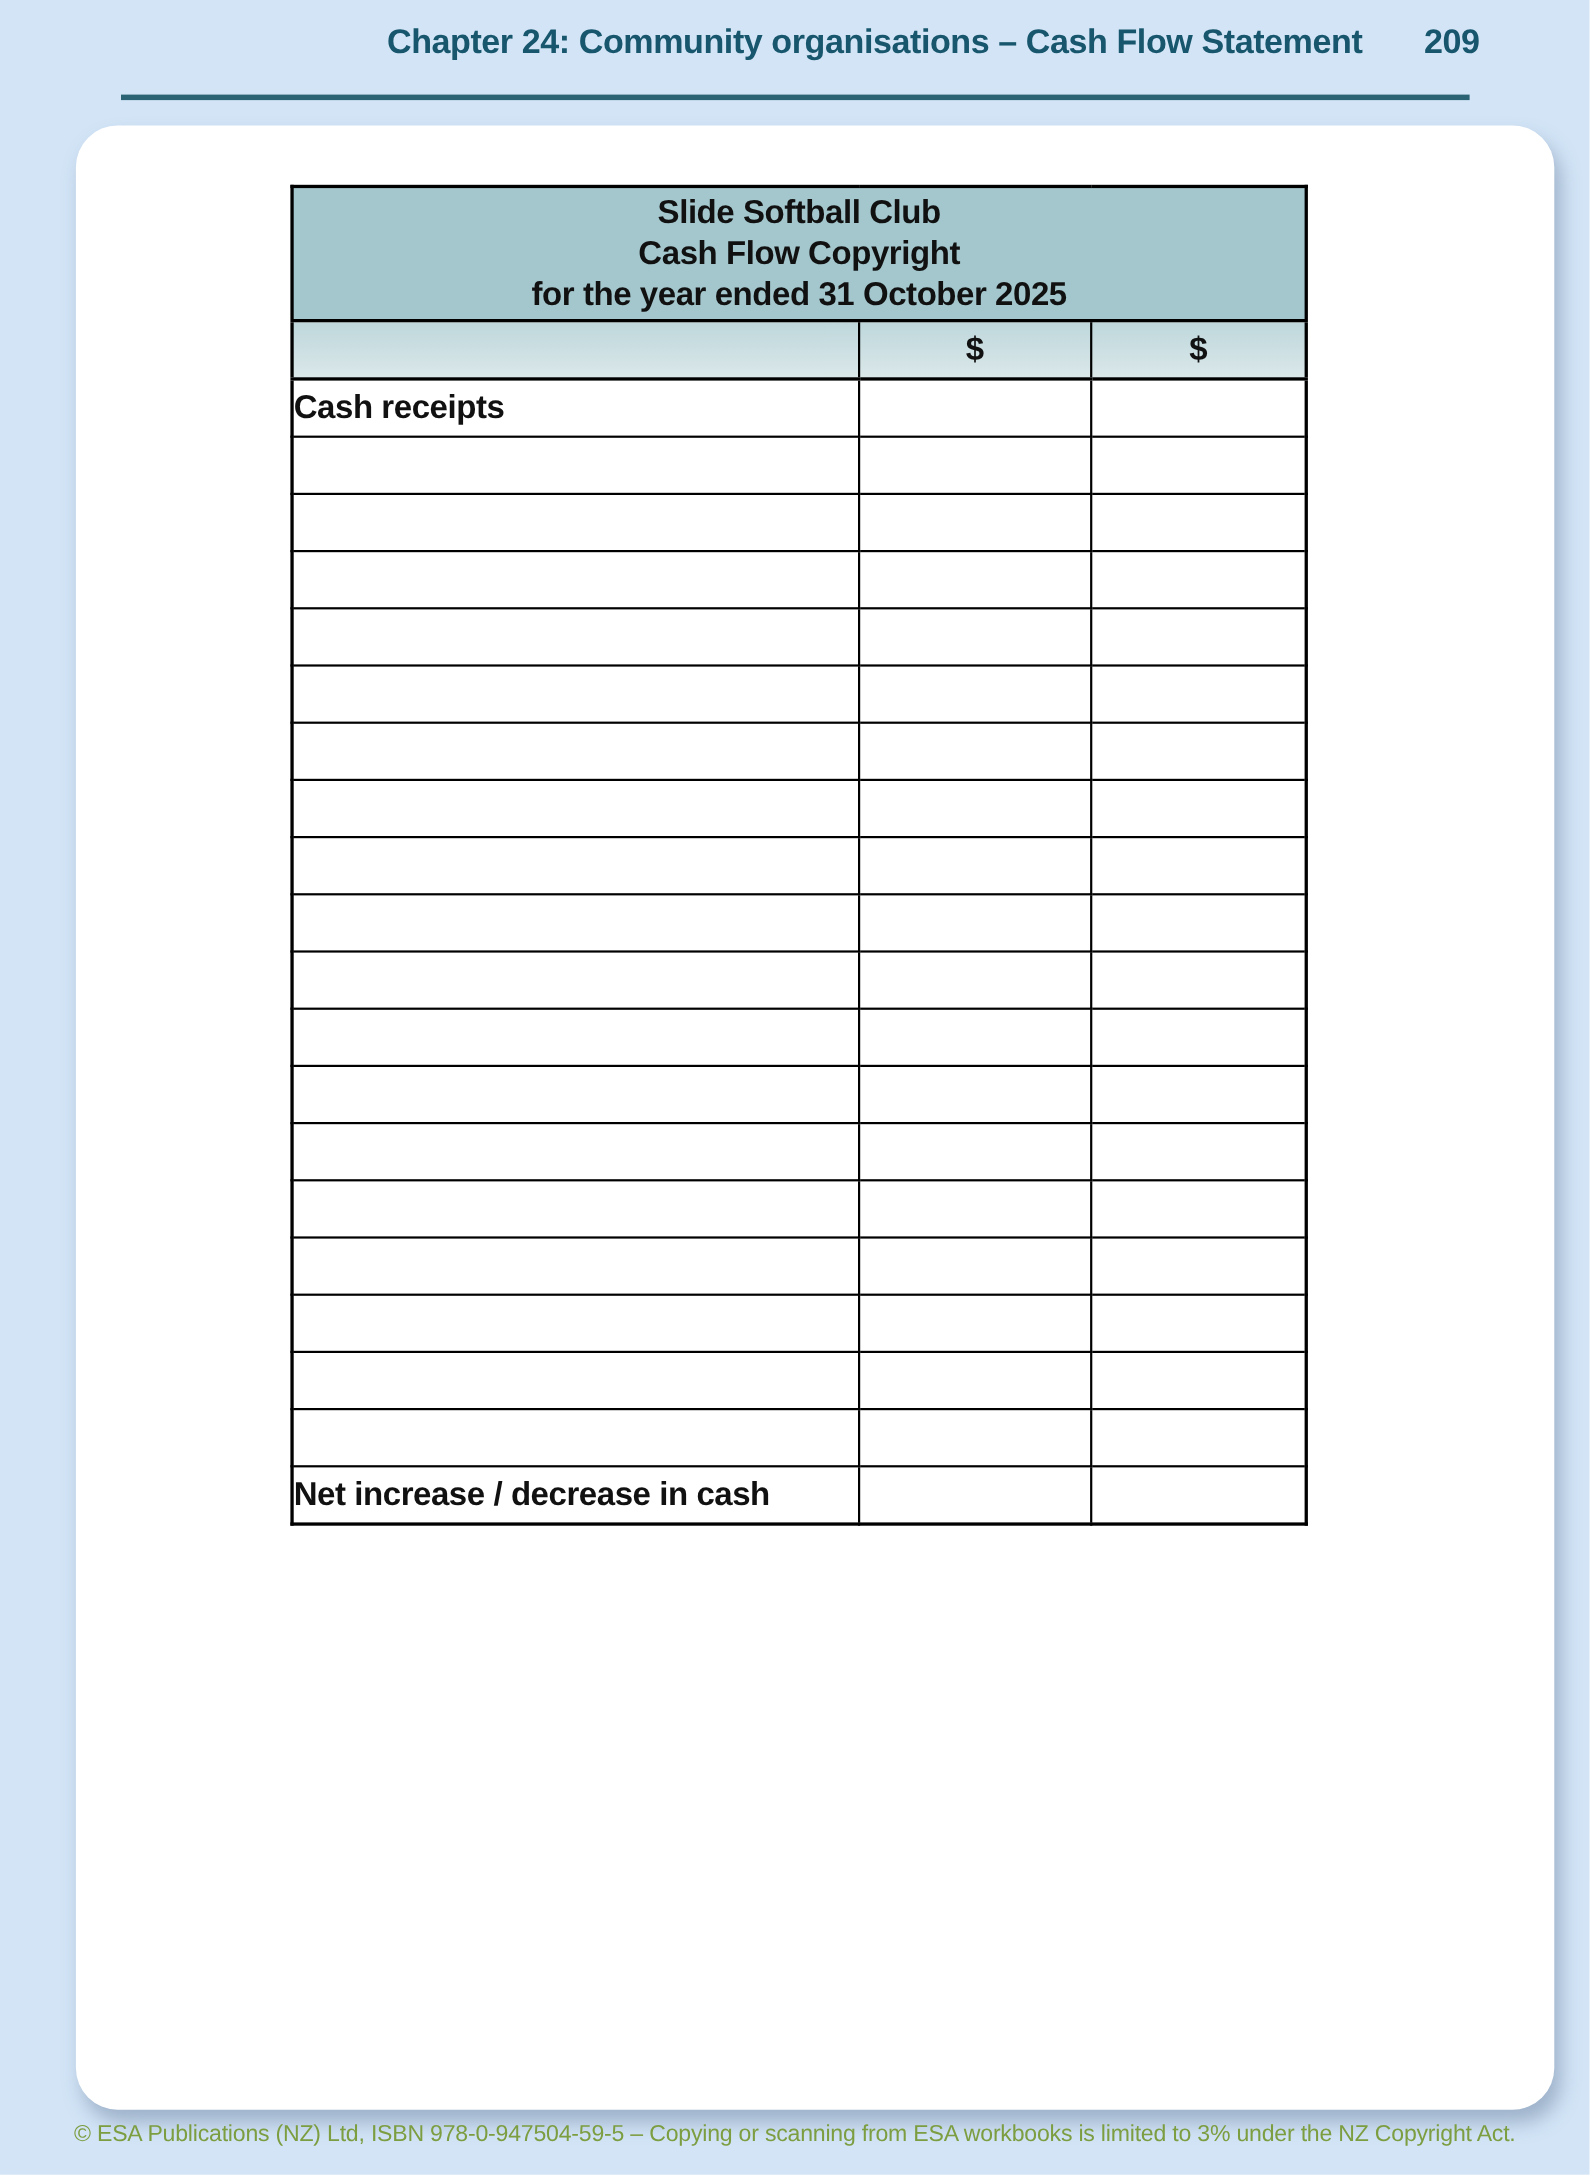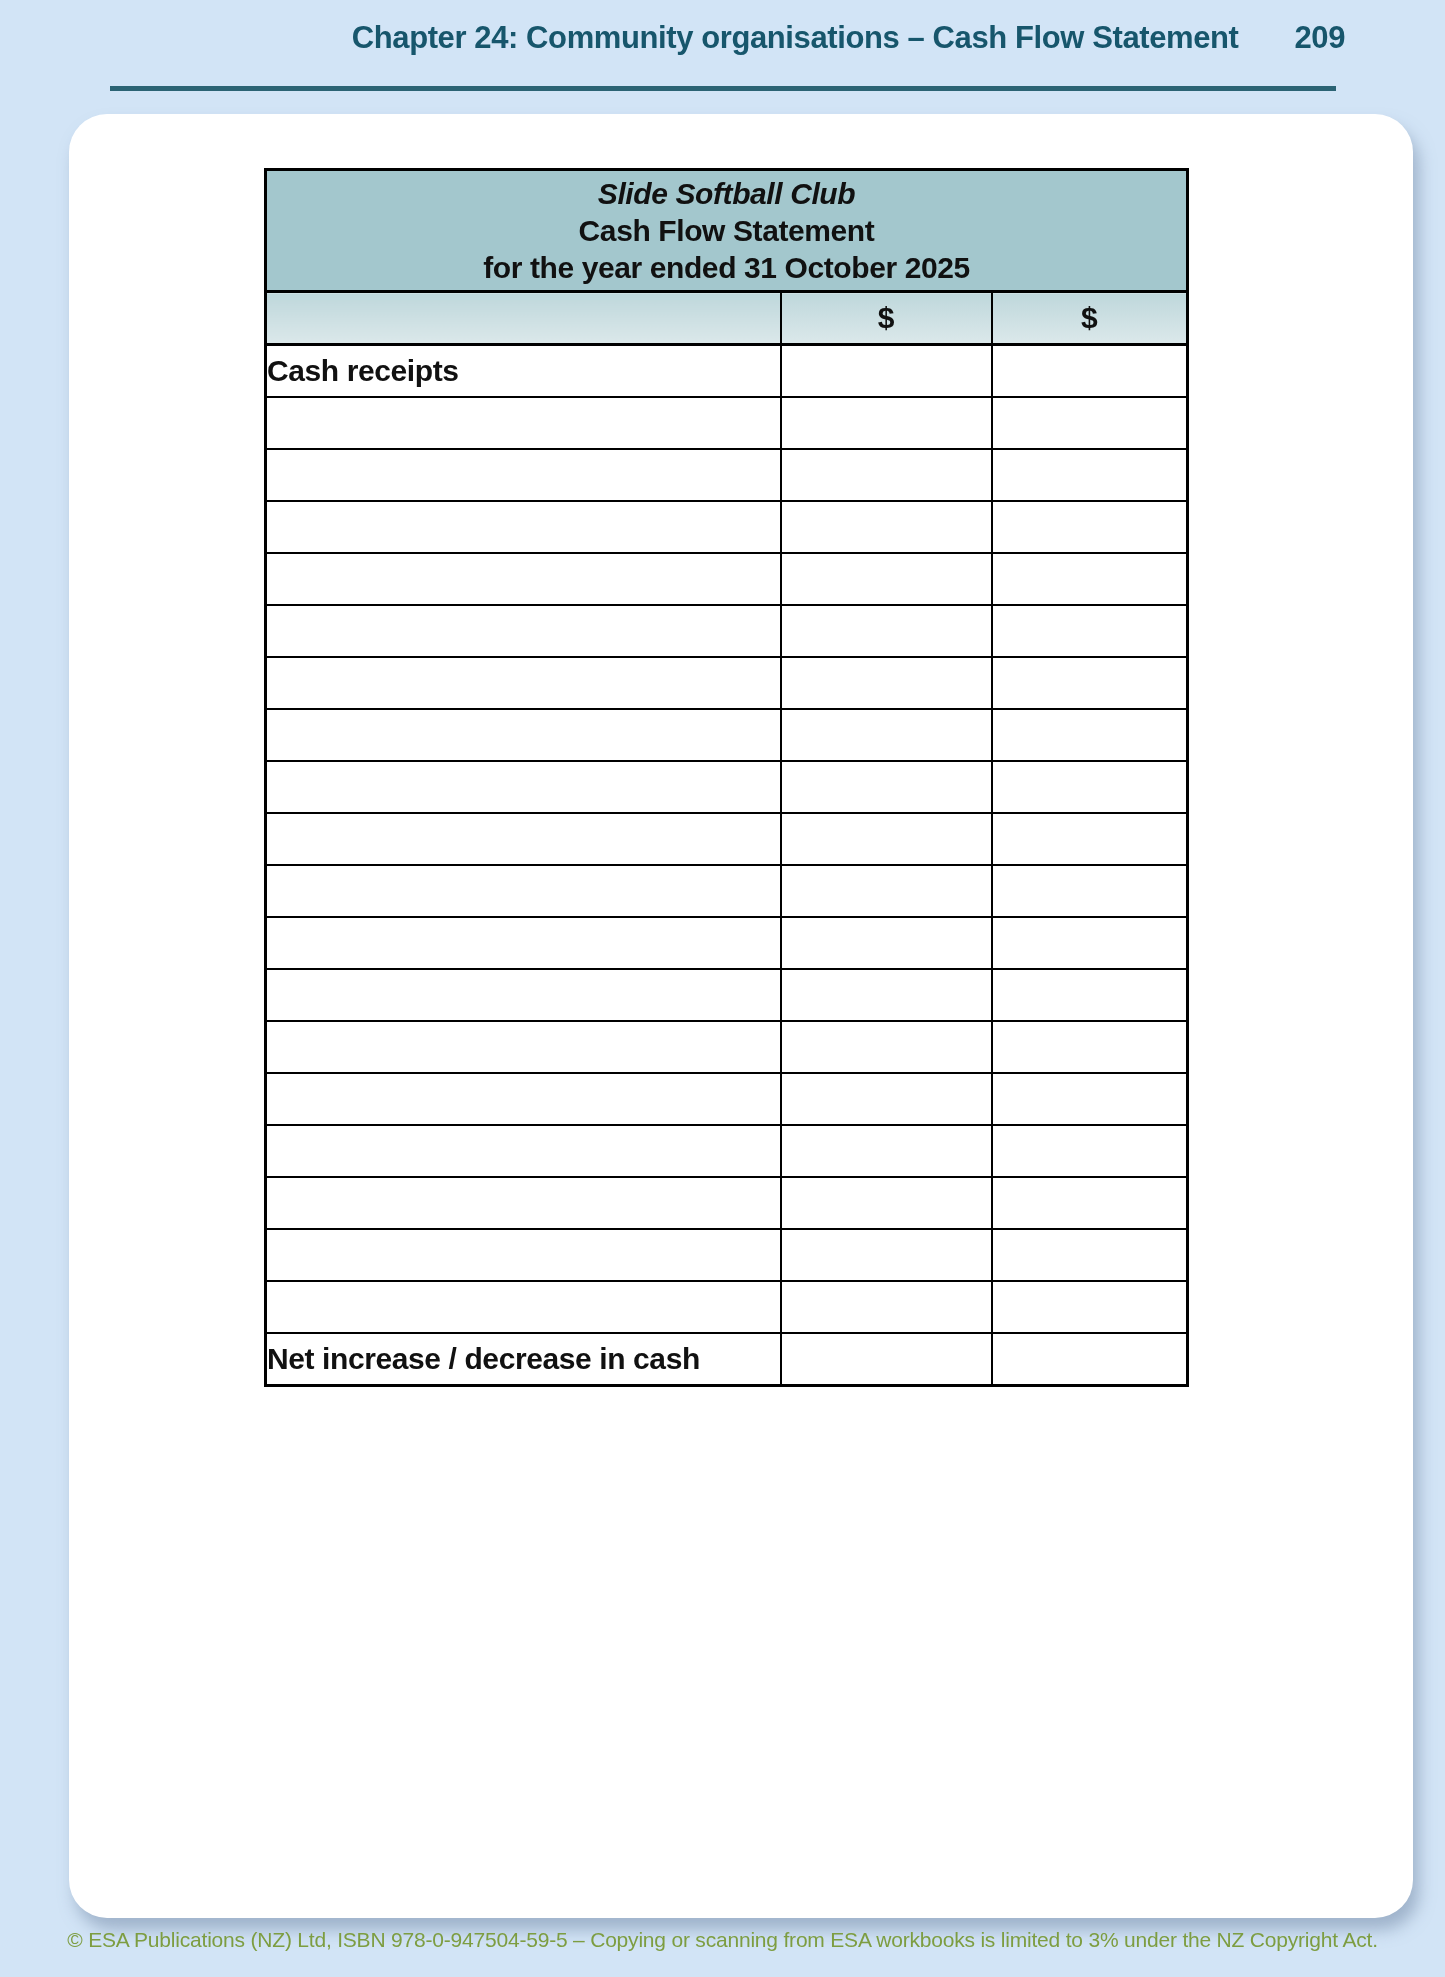--- a/index.html
+++ b/index.html
@@ -44,21 +44,21 @@
     border:2px solid var(--table-border);
     padding:0;vertical-align:middle;
     color:#111;
   }
   tr.title-row th{
     height:119px;background:var(--title-bg);
     border-bottom:3px solid var(--table-border);
     text-align:center;font-size:30px;font-weight:bold;
     letter-spacing:-0.4px;line-height:37px;
   }
-  .title-line-1{font-style:italic;}
+  .title-line-1{}
   tr.colhead-row th{
     height:50px;
     background:linear-gradient(to bottom, var(--colhead-top), var(--colhead-bottom));
     border-bottom:3px solid var(--table-border);
     font-size:30px;font-weight:bold;text-align:center;letter-spacing:-0.4px;
   }
   tbody td{height:50px;background:#fff;font-size:30px;letter-spacing:-0.4px;}
   td.label-cell{padding-left:13px;text-align:left;font-weight:bold;}
   td.label-cell .prefix{font-style:italic;font-weight:normal;}
   td.amount{text-align:right;padding-right:12px;font-weight:normal;}
@@ -82,21 +82,21 @@
   <table class="statement">
     <colgroup>
       <col style="width:515px">
       <col style="width:211px">
       <col style="width:196px">
     </colgroup>
     <thead>
       <tr class="title-row">
         <th colspan="3">
           <div class="title-line-1">Slide Softball Club</div>
-          <div class="title-line-2">Cash Flow Statement</div>
+          <div class="title-line-2">Cash Flow Copyright</div>
           <div class="title-line-3">for the year ended 31 October 2025</div>
         </th>
       </tr>
       <tr class="colhead-row">
         <th></th>
         <th>$</th>
         <th>$</th>
       </tr>
     </thead>
     <tbody id="rows-body">

